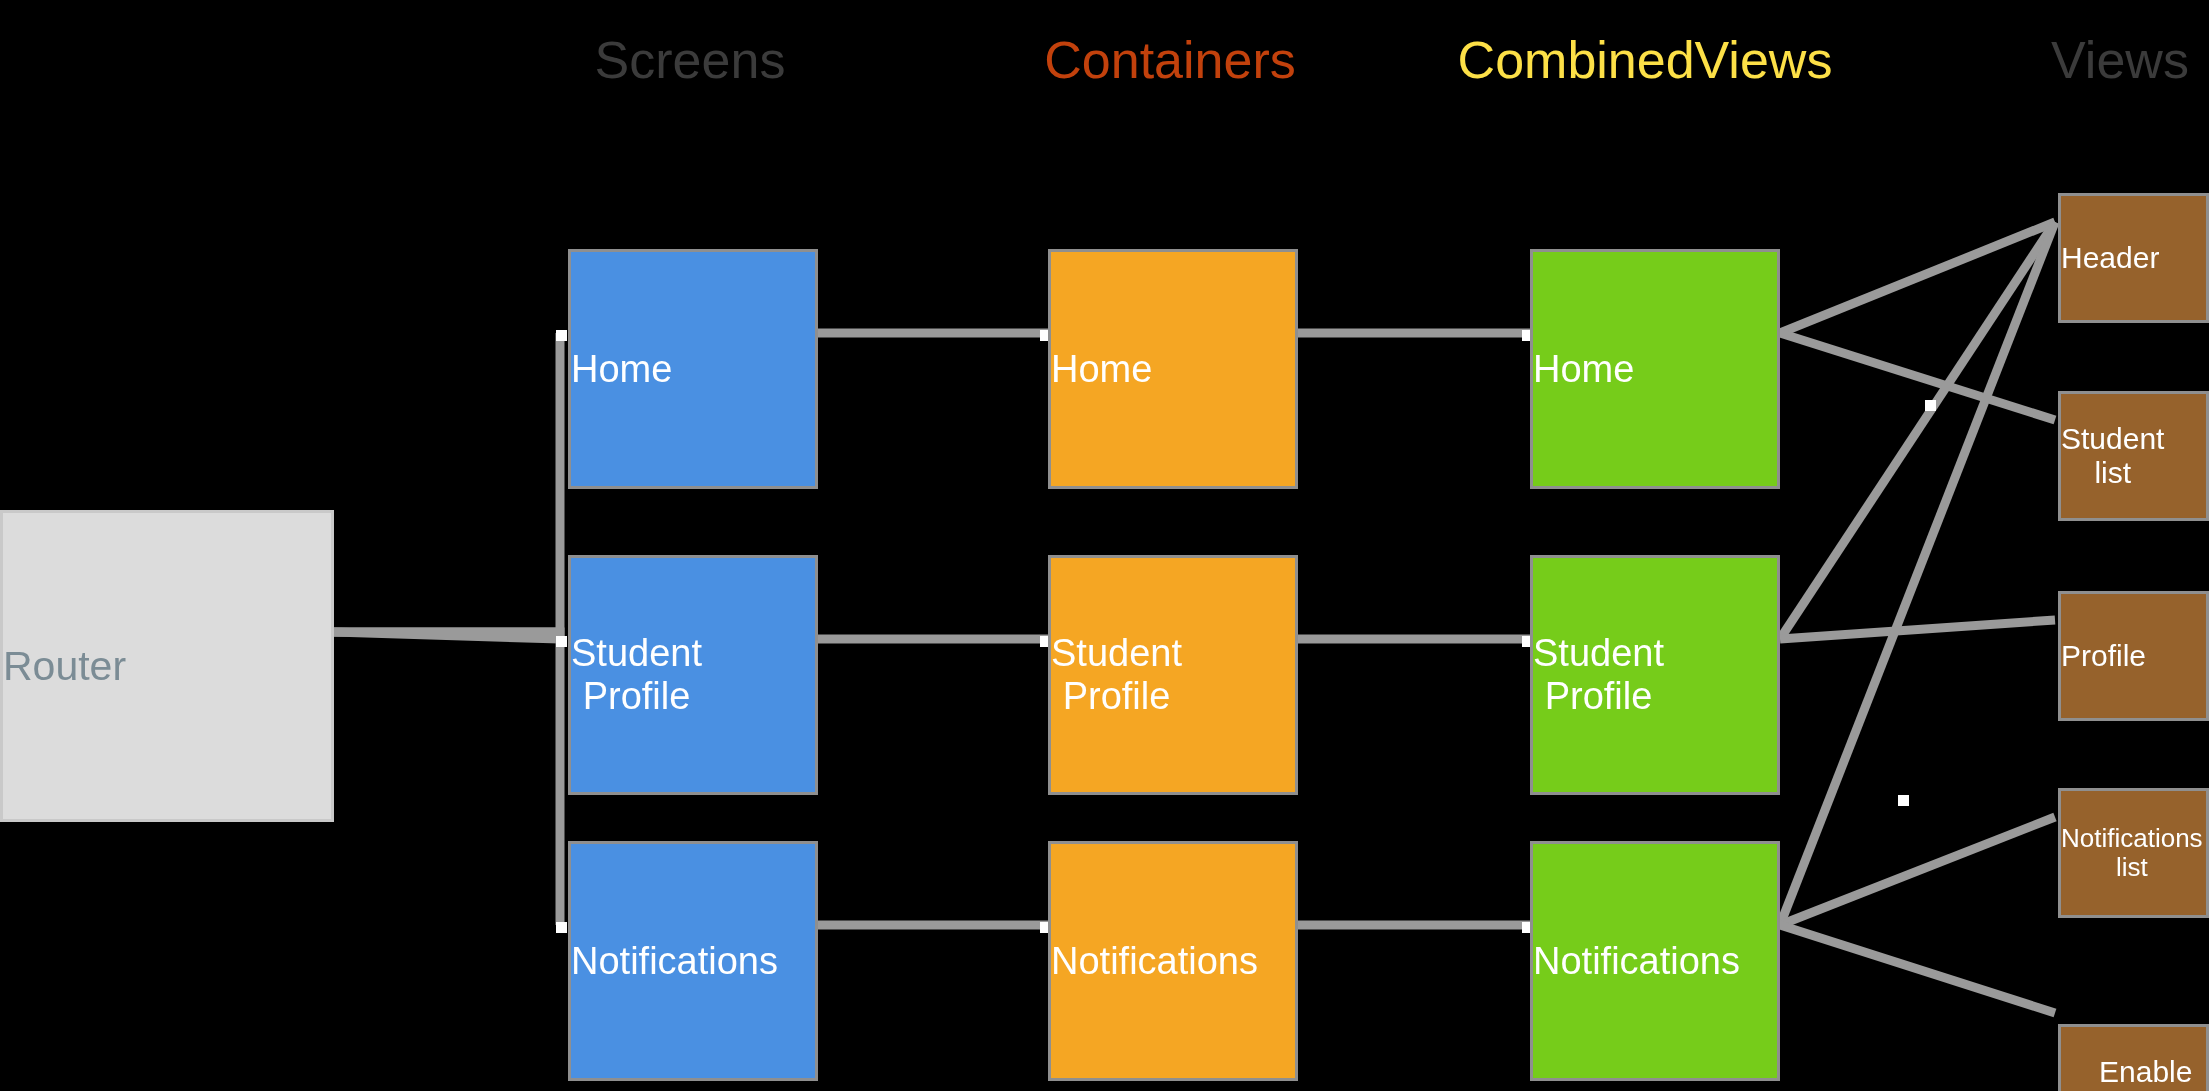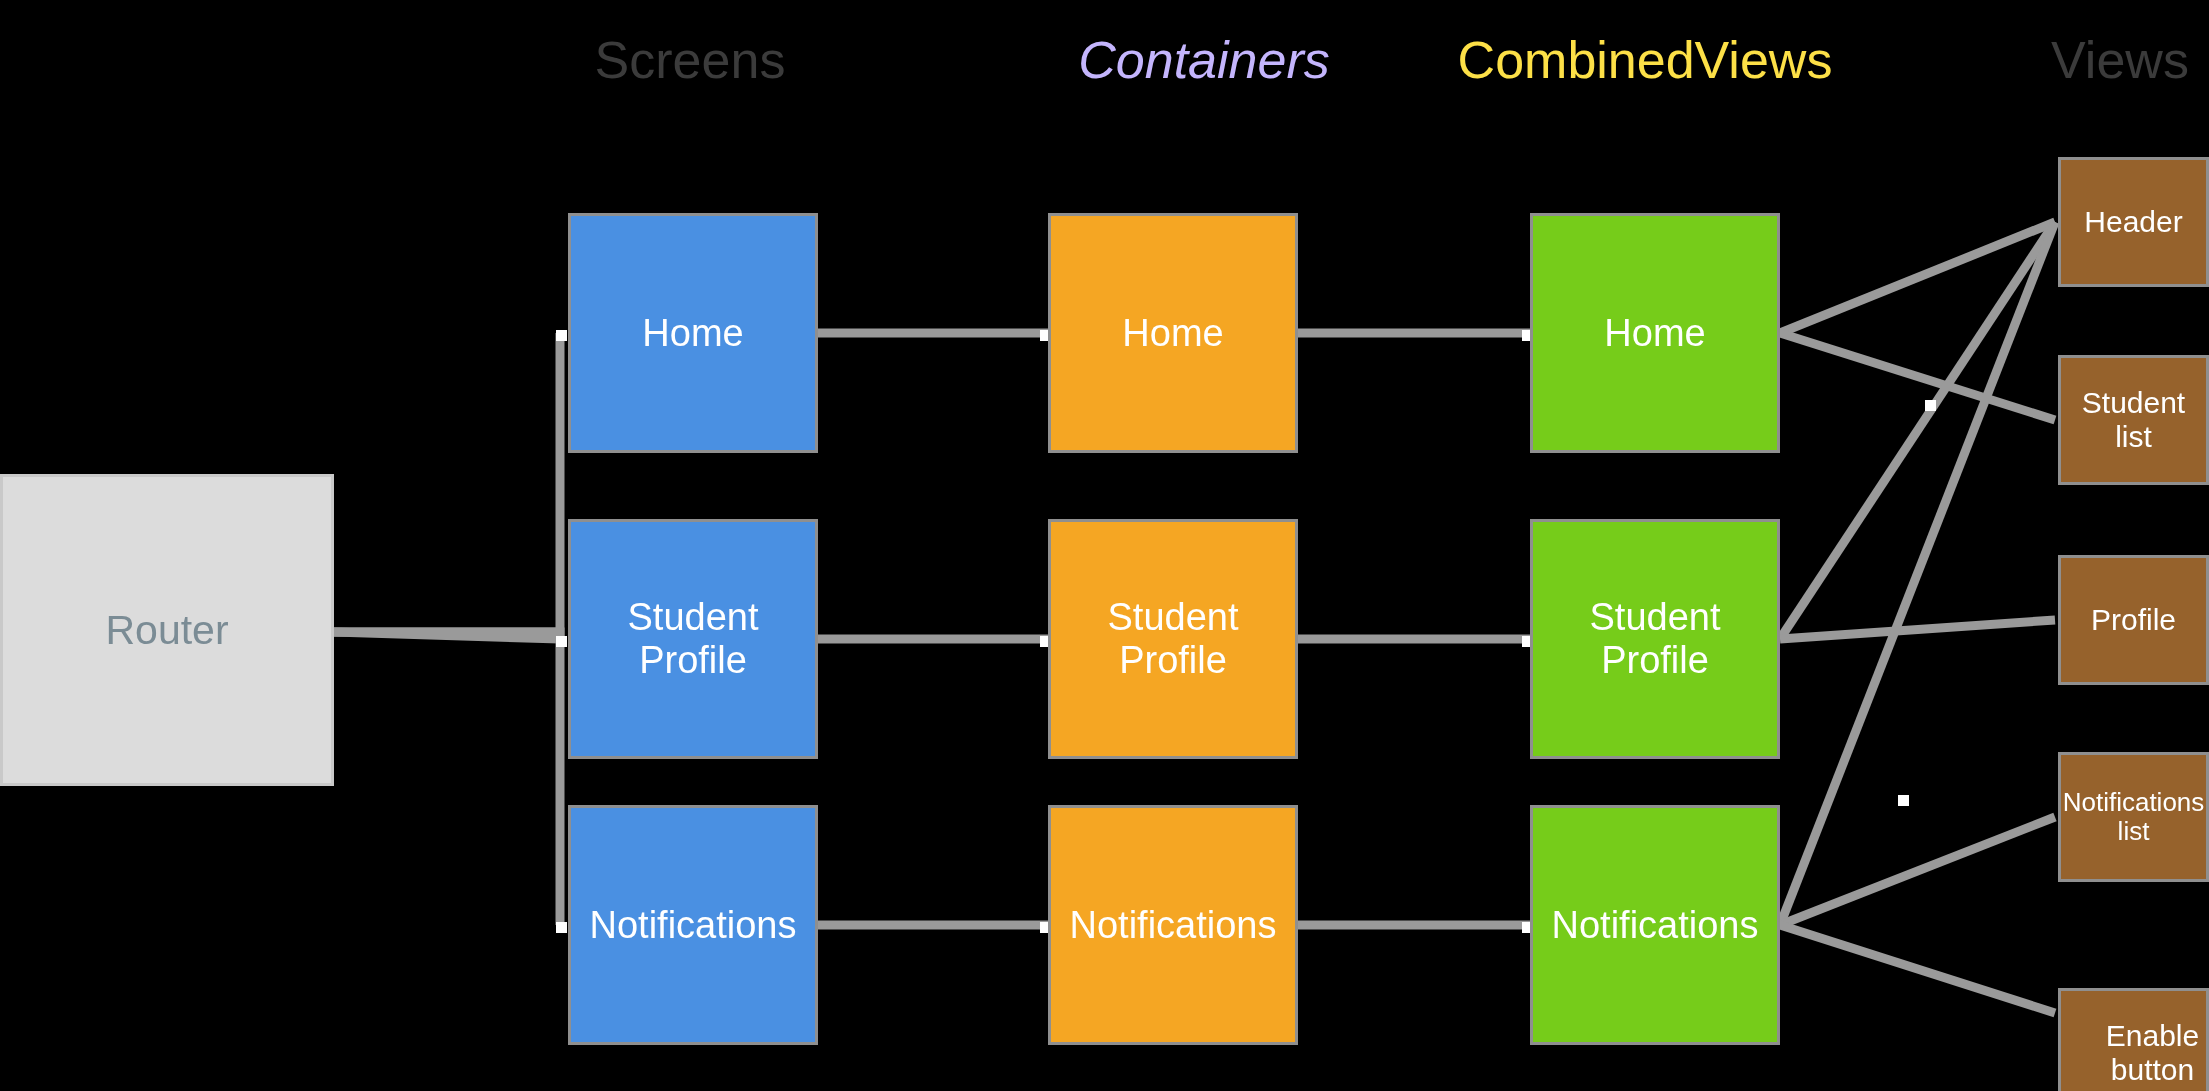--- a/index.html
+++ b/index.html
@@ -22,26 +22,27 @@
     letter-spacing:0px;
     white-space:nowrap;
     text-align:center;
     transform:translateX(-50%);
   }
 
   
   .node{
     position:absolute;
     box-sizing:border-box;
-    display:flex;align-items:center;justify-content:center;
+    display:flex;align-items:center;justify-content:flex-start;
     text-align:center;
     color:#ffffff;
     line-height:1.13;
     border:3px solid #8f8f8f;
     overflow:visible;
+    margin-top:36px;
   }
   .node .lbl{white-space:pre-line;display:block;}
 
   .node.router{
     background:#dcdcdc;
     border:3px solid #c9c9c9;
     color:#7b8c95;
     font-size:41px;
   }
   .node.screen   { background:#4a90e2; font-size:38px; }
@@ -80,21 +81,21 @@
       <rect x="1040" y="922" width="11" height="11" fill="#ffffff"></rect>
       <rect x="1522" y="330" width="11" height="11" fill="#ffffff"></rect>
       <rect x="1522" y="636" width="11" height="11" fill="#ffffff"></rect>
       <rect x="1522" y="922" width="11" height="11" fill="#ffffff"></rect>
       <rect x="1925" y="400" width="11" height="11" fill="#ffffff"></rect>
       <rect x="1898" y="795" width="11" height="11" fill="#ffffff"></rect>
     </svg>
 
   <div id="headers">
       <div class="col-header" style="left: 690px; top: 30px; color: rgb(59, 59, 59);">Screens</div>
-      <div class="col-header" style="left: 1204px; top: 30px; color: #c4b5fd; font-style: italic;">Containers</div>
+      <div class="col-header" style="left: 1170px; top: 30px; color: #c2410c;">Containers</div>
       <div class="col-header" style="left: 1645px; top: 30px; color: #fde047;">CombinedViews</div>
       <div class="col-header" style="left: 2120px; top: 30px; color: rgb(59, 59, 59); text-align: center;">Views</div>
     </div>
 
   <div id="nodes">
       <div class="node router" style="left: 0px; top: 474px; width: 334px; height: 312px;">
         <span class="lbl">Router</span>
       </div>
       <div class="node screen" style="left: 568px; top: 213px; width: 250px; height: 240px;">
         <span class="lbl">Home</span>

